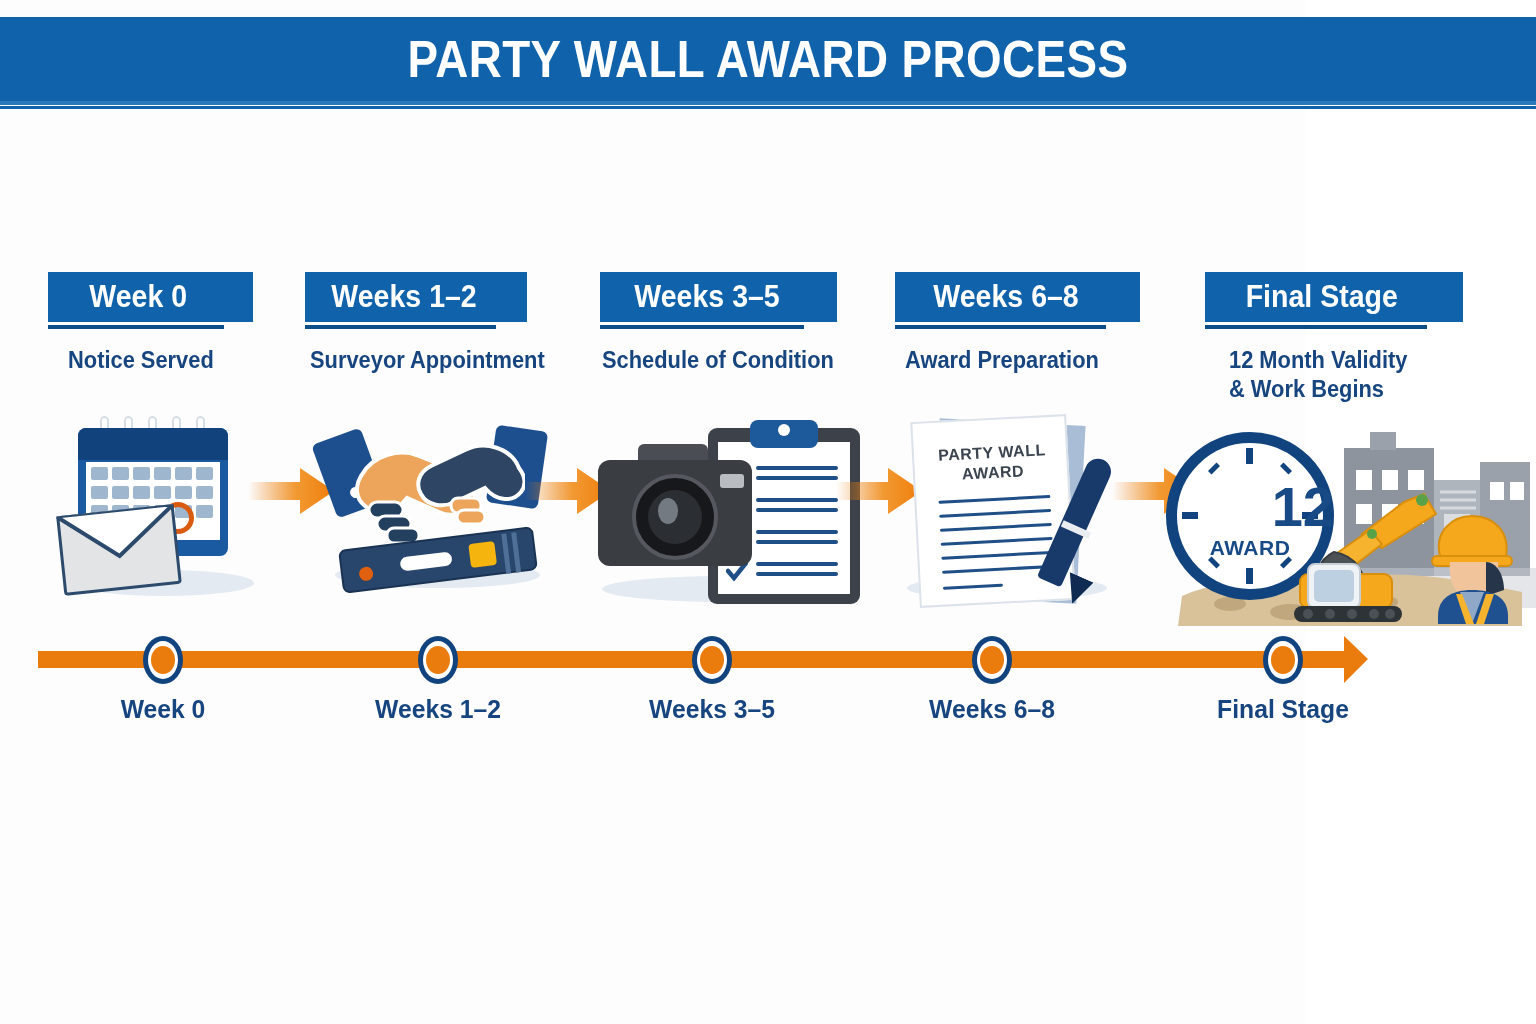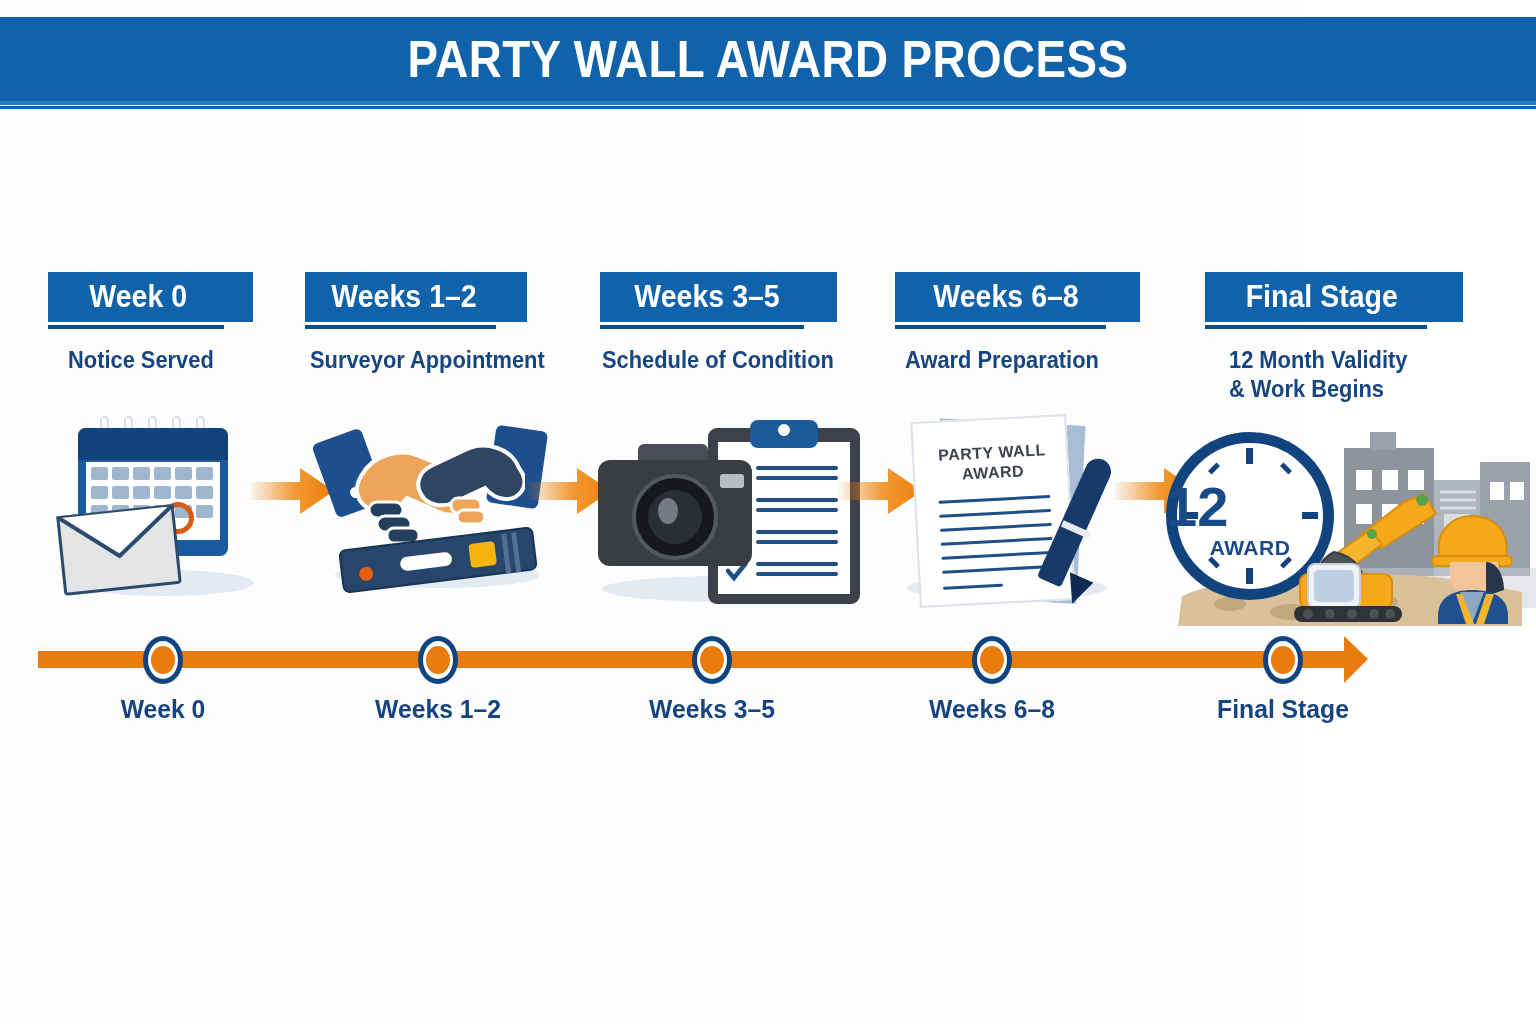--- a/index.html
+++ b/index.html
@@ -92,21 +92,21 @@
   .doc-front { position:absolute; left:20px; top:10px; width:156px; height:186px; background:#ffffff; border:2px solid #dbe2ea; transform: rotate(-3deg); }
   .doc-title { position:absolute; width:156px; text-align:center; color:#3c4450; font-weight:bold; font-size:16px;
                font-family:"Liberation Sans Narrow","Liberation Sans",sans-serif; line-height:1.15; letter-spacing:.5px; }
   .pen { position:absolute; left:168px; top:46px; width:26px; height:134px; background:#173a6b; border-radius:13px 13px 4px 4px; transform: rotate(24deg); }
   .pen-tip { position:absolute; left:168px; top:168px; width:26px; height:28px; background:#102b52; transform: rotate(24deg);
              clip-path: polygon(0 0, 100% 0, 58% 100%); }
   .pen-band { position:absolute; left:166px; top:118px; width:30px; height:7px; background:#e9edf2; transform: rotate(24deg); }
 
   
   .clock-o { position:absolute; left:6px; top:24px; width:168px; height:168px; border-radius:50%; background:#ffffff; border:11px solid #11447e; }
-  .clock-12 { position:absolute; width:168px; text-align:left; color:#184a86; font-weight:bold; font-size:56px;
+  .clock-12 { position:absolute; width:168px; text-align:right; color:#184a86; font-weight:bold; font-size:56px;
               font-family:"Liberation Sans Narrow","Liberation Sans",sans-serif; }
   .clock-mo { position:absolute; width:168px; text-align:center; color:#184a86; font-weight:bold; font-size:21px;
               font-family:"Liberation Sans Narrow","Liberation Sans",sans-serif; letter-spacing:.5px; }
   .tick { position:absolute; background:#11447e; }
 
   
   .tl-bar { position:absolute; left:38px; top:651px; width:1290px; height:17px; background:#ea7c0e; }
   .tl-arrow { position:absolute; left:1320px; top:636px; width:48px; height:47px; }
   .tl-node { position:absolute; width:40px; height:48px; }
   .tl-ring { position:absolute; left:0; top:0; width:40px; height:48px; border:5px solid #11447e; border-radius:50%; background:#ffffff; }

